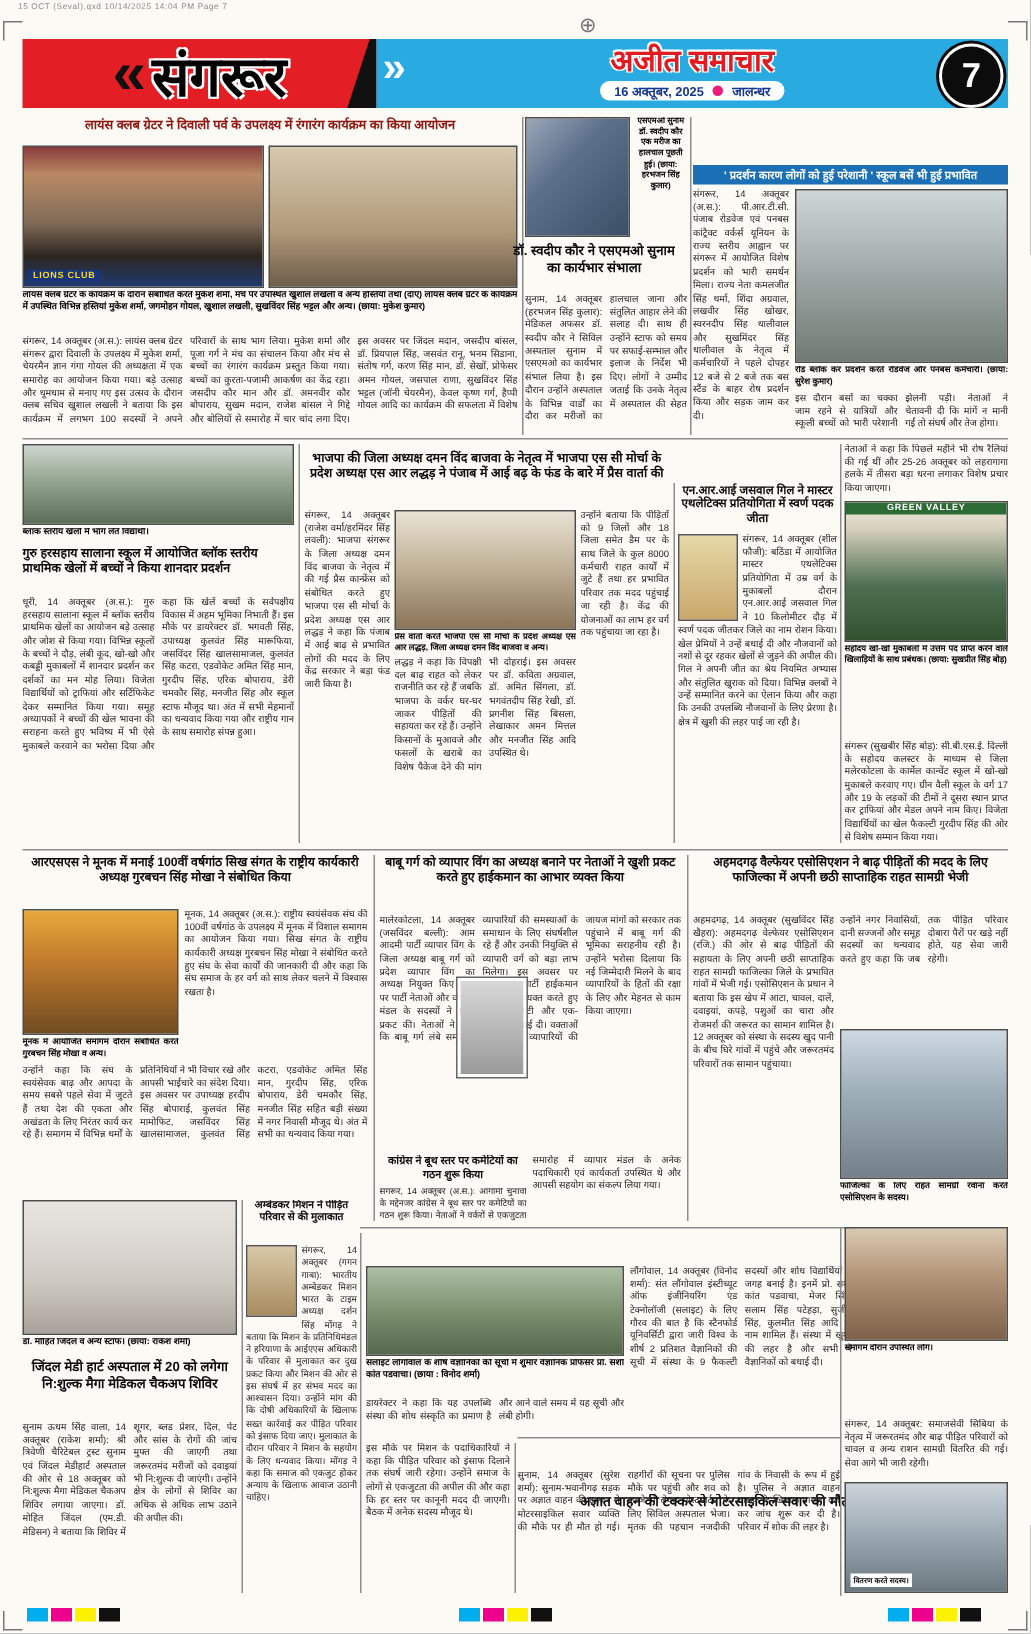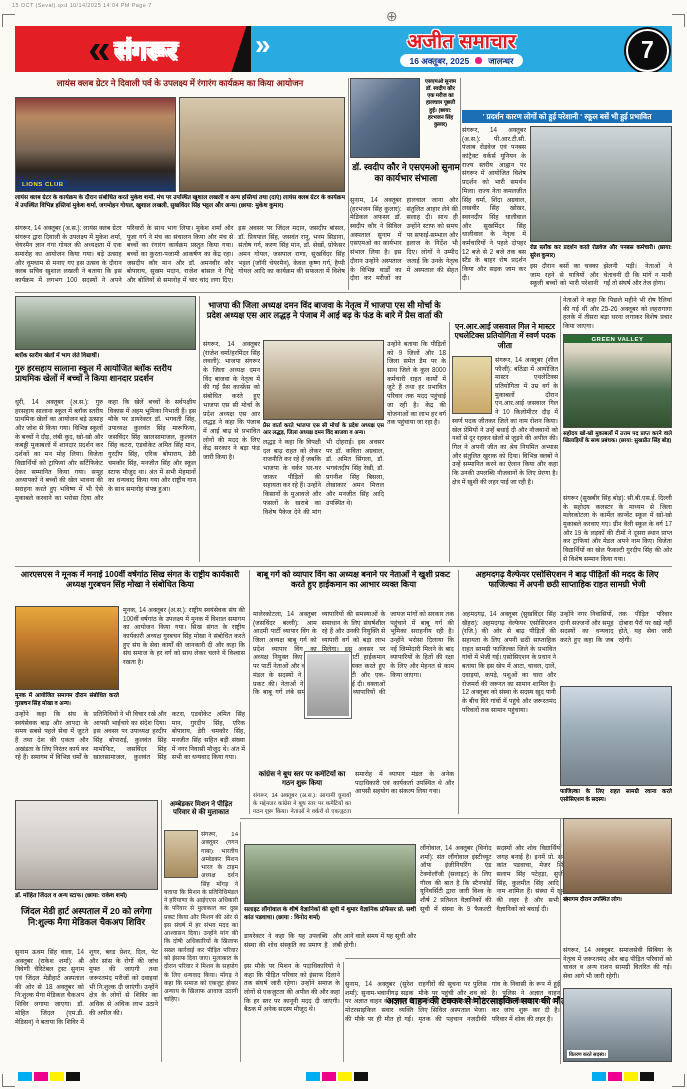--- a/index.html
+++ b/index.html
@@ -17,21 +17,21 @@
   .slug{position:absolute;left:12px;top:2px;font-size:5.5px;color:#8a8a8a;letter-spacing:.4px;}
   .regmark{position:absolute;left:386px;top:8px;font-size:14px;color:#777;}
   .corner{position:absolute;width:12px;height:12px;}
   .cn-tl{left:2px;top:14px;border-left:1px solid #777;border-top:1px solid #777;}
   .cn-tr{right:2px;top:14px;border-right:1px solid #777;border-top:1px solid #777;}
   .cn-bl{left:2px;bottom:2px;border-left:1px solid #777;border-bottom:1px solid #777;}
   .cn-br{right:2px;bottom:2px;border-right:1px solid #777;border-bottom:1px solid #777;}
   
   .mh{position:absolute;left:15px;top:26px;width:657px;height:46px;display:flex;}
   .mh-seg{position:relative;display:flex;align-items:center;justify-content:center;overflow:hidden;}
-  .mh-title-dark{font-size:26px;font-weight:400;color:#ffffff;
+  .mh-title-dark{font-size:37px;font-weight:700;color:#000000;
      text-shadow:-1.5px -1.5px 0 #fff,1.5px -1.5px 0 #fff,-1.5px 1.5px 0 #fff,1.5px 1.5px 0 #fff;}
   .mh-title-red{font-size:27px;font-weight:900;color:#d81e25;
      text-shadow:-1.5px -1.5px 0 #fff,1.5px -1.5px 0 #fff,-1.5px 1.5px 0 #fff,1.5px 1.5px 0 #fff;}
   .brand{font-size:20px;font-weight:900;color:#e01b22;line-height:1;
      text-shadow:-1px -1px 0 #fff,1px -1px 0 #fff,-1px 1px 0 #fff,1px 1px 0 #fff;}
   .pill{margin-top:3px;background:#fff;border-radius:9px;padding:1px 9px;display:flex;gap:6px;align-items:center;}
   .pill span{font-size:8.5px;font-weight:700;color:#15378d;}
   .pinkdot{width:7px;height:7px;border-radius:50%;background:#ec1e79;}
   .pagecircle{position:absolute;right:3px;top:3px;width:39px;height:39px;border-radius:50%;
      background:#0c0c0c;border:2px solid #fff;box-shadow:0 0 0 2px #0c0c0c;
@@ -85,21 +85,21 @@
     <span class="banner-label">LIONS CLUB</span>
   </div>
   <div class="photo" style="left:179px;top:97px;width:166px;height:95px;background:linear-gradient(180deg,#d7c9ae,#b09a7a 60%,#6e5c49);"></div>
   <div class="abs cap" style="left:15px;top:194px;width:330px;height:28px;">लायंस क्लब ग्रेटर के कार्यक्रम के दौरान संबोधित करते मुकेश शर्मा, मंच पर उपस्थित खुशाल लखली व अन्य हस्तियां तथा (दाएं) लायंस क्लब ग्रेटर के कार्यक्रम में उपस्थित विभिन्न हस्तियां मुकेश शर्मा, जगमोहन गोयल, खुशाल लखली, सुखविंदर सिंह भट्टल और अन्य। (छाया: मुकेश कुमार)</div>
   <div class="abs bodytxt c3" style="left:15px;top:224px;width:330px;height:66px;">संगरूर, 14 अक्तूबर (अ.स.): लायंस क्लब ग्रेटर संगरूर द्वारा दिवाली के उपलक्ष्य में मुकेश शर्मा, चेयरमैन ज्ञान गंगा गोयल की अध्यक्षता में एक समारोह का आयोजन किया गया। बड़े उत्साह और धूमधाम से मनाए गए इस उत्सव के दौरान क्लब सचिव खुशाल लखली ने बताया कि इस कार्यक्रम में लगभग 100 सदस्यों ने अपने परिवारों के साथ भाग लिया। मुकेश शर्मा और पूजा गर्ग ने मंच का संचालन किया और मंच से बच्चों का रंगारंग कार्यक्रम प्रस्तुत किया गया। बच्चों का कुरता-पजामी आकर्षण का केंद्र रहा। जसदीप कौर मान और डॉ. अमनवीर कौर बोपाराय, सुखम मदान, राजेश बांसल ने गिद्दे और बोलियों से समारोह में चार चांद लगा दिए। इस अवसर पर जिंदल मदान, जसदीप बांसल, डॉ. प्रियपाल सिंह, जसवंत रानू, भनम सिडाना, संतोष गर्ग, करण सिंह मान, डॉ. सेखों, प्रोफेसर अमन गोयल, जसपाल राणा, सुखविंदर सिंह भट्टल (जॉनी चेयरमैन), केवल कृष्ण गर्ग, हैप्पी गोयल आदि का कार्यक्रम की सफलता में विशेष योगदान रहा। अंत में कार्यक्रम अपनी अमिट यादें छोड़कर समाप्त हुआ।</div>
 
   <div class="rule-v" style="left:348px;top:78px;height:212px;"></div>
 
   <div class="photo" style="left:350px;top:78px;width:70px;height:80px;background:linear-gradient(135deg,#9aa7b8,#5b6f8a 40%,#3b4f66);"></div>
   <div class="abs cap" style="left:423px;top:78px;width:35px;height:80px;font-size:5.4px;text-align:center;">एसएमओ सुनाम डॉ. स्वदीप कौर एक मरीज का हालचाल पूछती हुई। (छाया: हरभजन सिंह कुलार)</div>
-  <div class="abs hl" style="left:352px;top:162px;width:108px;height:32px;font-size:8.8px;">डॉ. स्वदीप कौर ने एसएमओ सुनाम का कार्यभार संभाला</div>
+  <div class="abs hl" style="left:342px;top:162px;width:108px;height:32px;font-size:8.8px;">डॉ. स्वदीप कौर ने एसएमओ सुनाम का कार्यभार संभाला</div>
   <div class="abs bodytxt c2" style="left:350px;top:196px;width:108px;height:94px;">सुनाम, 14 अक्तूबर (हरभजन सिंह कुलार): मेडिकल अफसर डॉ. स्वदीप कौर ने सिविल अस्पताल सुनाम में एसएमओ का कार्यभार संभाल लिया है। इस दौरान उन्होंने अस्पताल के विभिन्न वार्डों का दौरा कर मरीजों का हालचाल जाना और संतुलित आहार लेने की सलाह दी। साथ ही उन्होंने स्टाफ को समय पर सफाई-सम्भाल और इलाज के निर्देश भी दिए। लोगों ने उम्मीद जताई कि उनके नेतृत्व में अस्पताल की सेहत सेवाएं और बेहतर होंगी।</div>
 
   <div class="rule-v" style="left:460px;top:78px;height:212px;"></div>
 
   <div class="abs subhead" style="left: 462px; top: 110px; width: 210px; height: 13px; font-size: 7.4px; line-height: 13px; background: rgb(26, 111, 181);">' प्रदर्शन कारण लोगों को हुई परेशानी ' स्कूल बसें भी हुई प्रभावित</div>
   <div class="abs bodytxt" style="left:462px;top:126px;width:64px;height:164px;">संगरूर, 14 अक्तूबर (अ.स.): पी.आर.टी.सी. पंजाब रोडवेज एवं पनबस कांट्रैक्ट वर्कर्स यूनियन के राज्य स्तरीय आह्वान पर संगरूर में आयोजित विशेष प्रदर्शन को भारी समर्थन मिला। राज्य नेता कमलजीत सिंह धर्मा, शिंदा अग्रवाल, लखवीर सिंह खोखर, स्वरनदीप सिंह धालीवाल और सुखमिंदर सिंह धालीवाल के नेतृत्व में कर्मचारियों ने पहले दोपहर 12 बजे से 2 बजे तक बस स्टैंड के बाहर रोष प्रदर्शन किया और सड़क जाम कर दी।</div>
   <div class="photo" style="left:530px;top:126px;width:142px;height:116px;background:linear-gradient(180deg,#cfd6d8,#a8b0b0 40%,#6f7a72);"></div>
   <div class="abs cap" style="left:530px;top:244px;width:142px;height:16px;font-size:5.7px;">रोड ब्लॉक कर प्रदर्शन करते रोडवेज और पनबस कर्मचारी। (छाया: सुरेश कुमार)</div>
   <div class="abs bodytxt c2" style="left:530px;top:262px;width:142px;height:28px;">इस दौरान बसों का चक्का जाम रहने से यात्रियों और स्कूली बच्चों को भारी परेशानी झेलनी पड़ी। नेताओं ने चेतावनी दी कि मांगें न मानी गईं तो संघर्ष और तेज होगा।</div>
 

